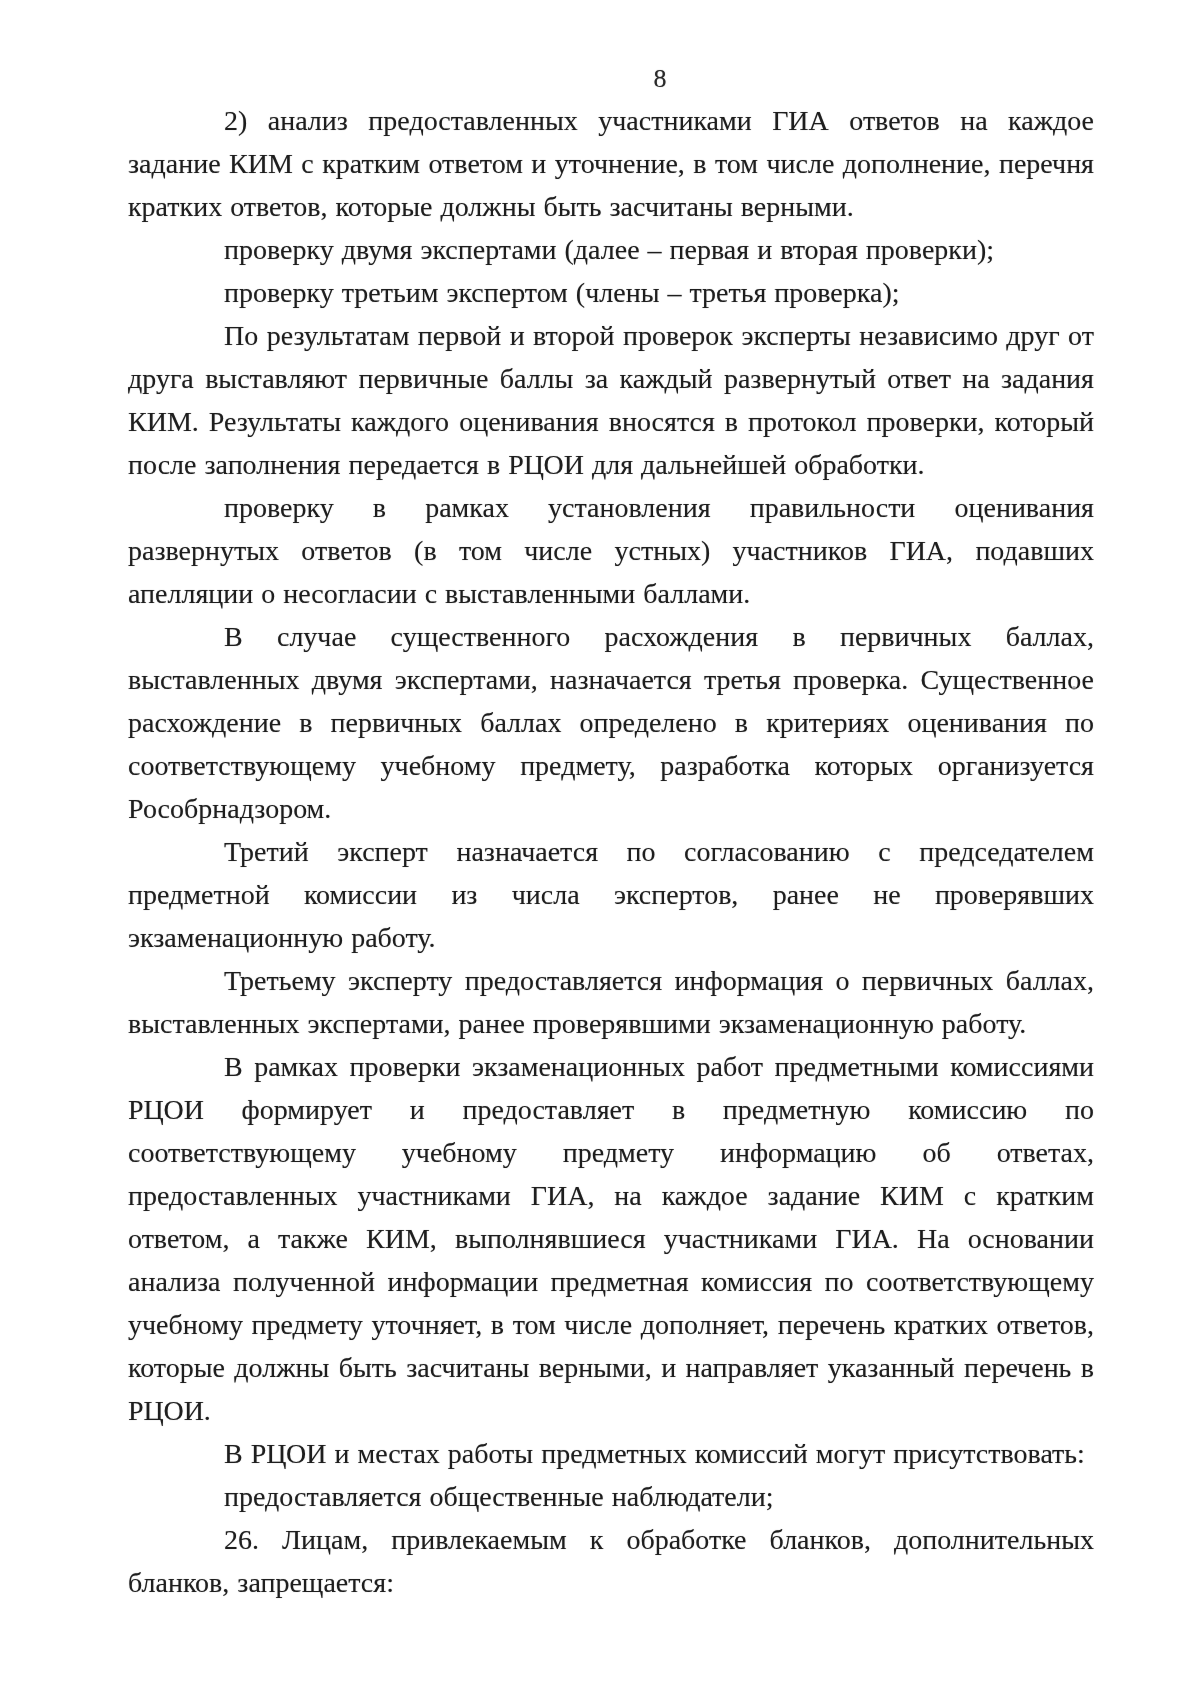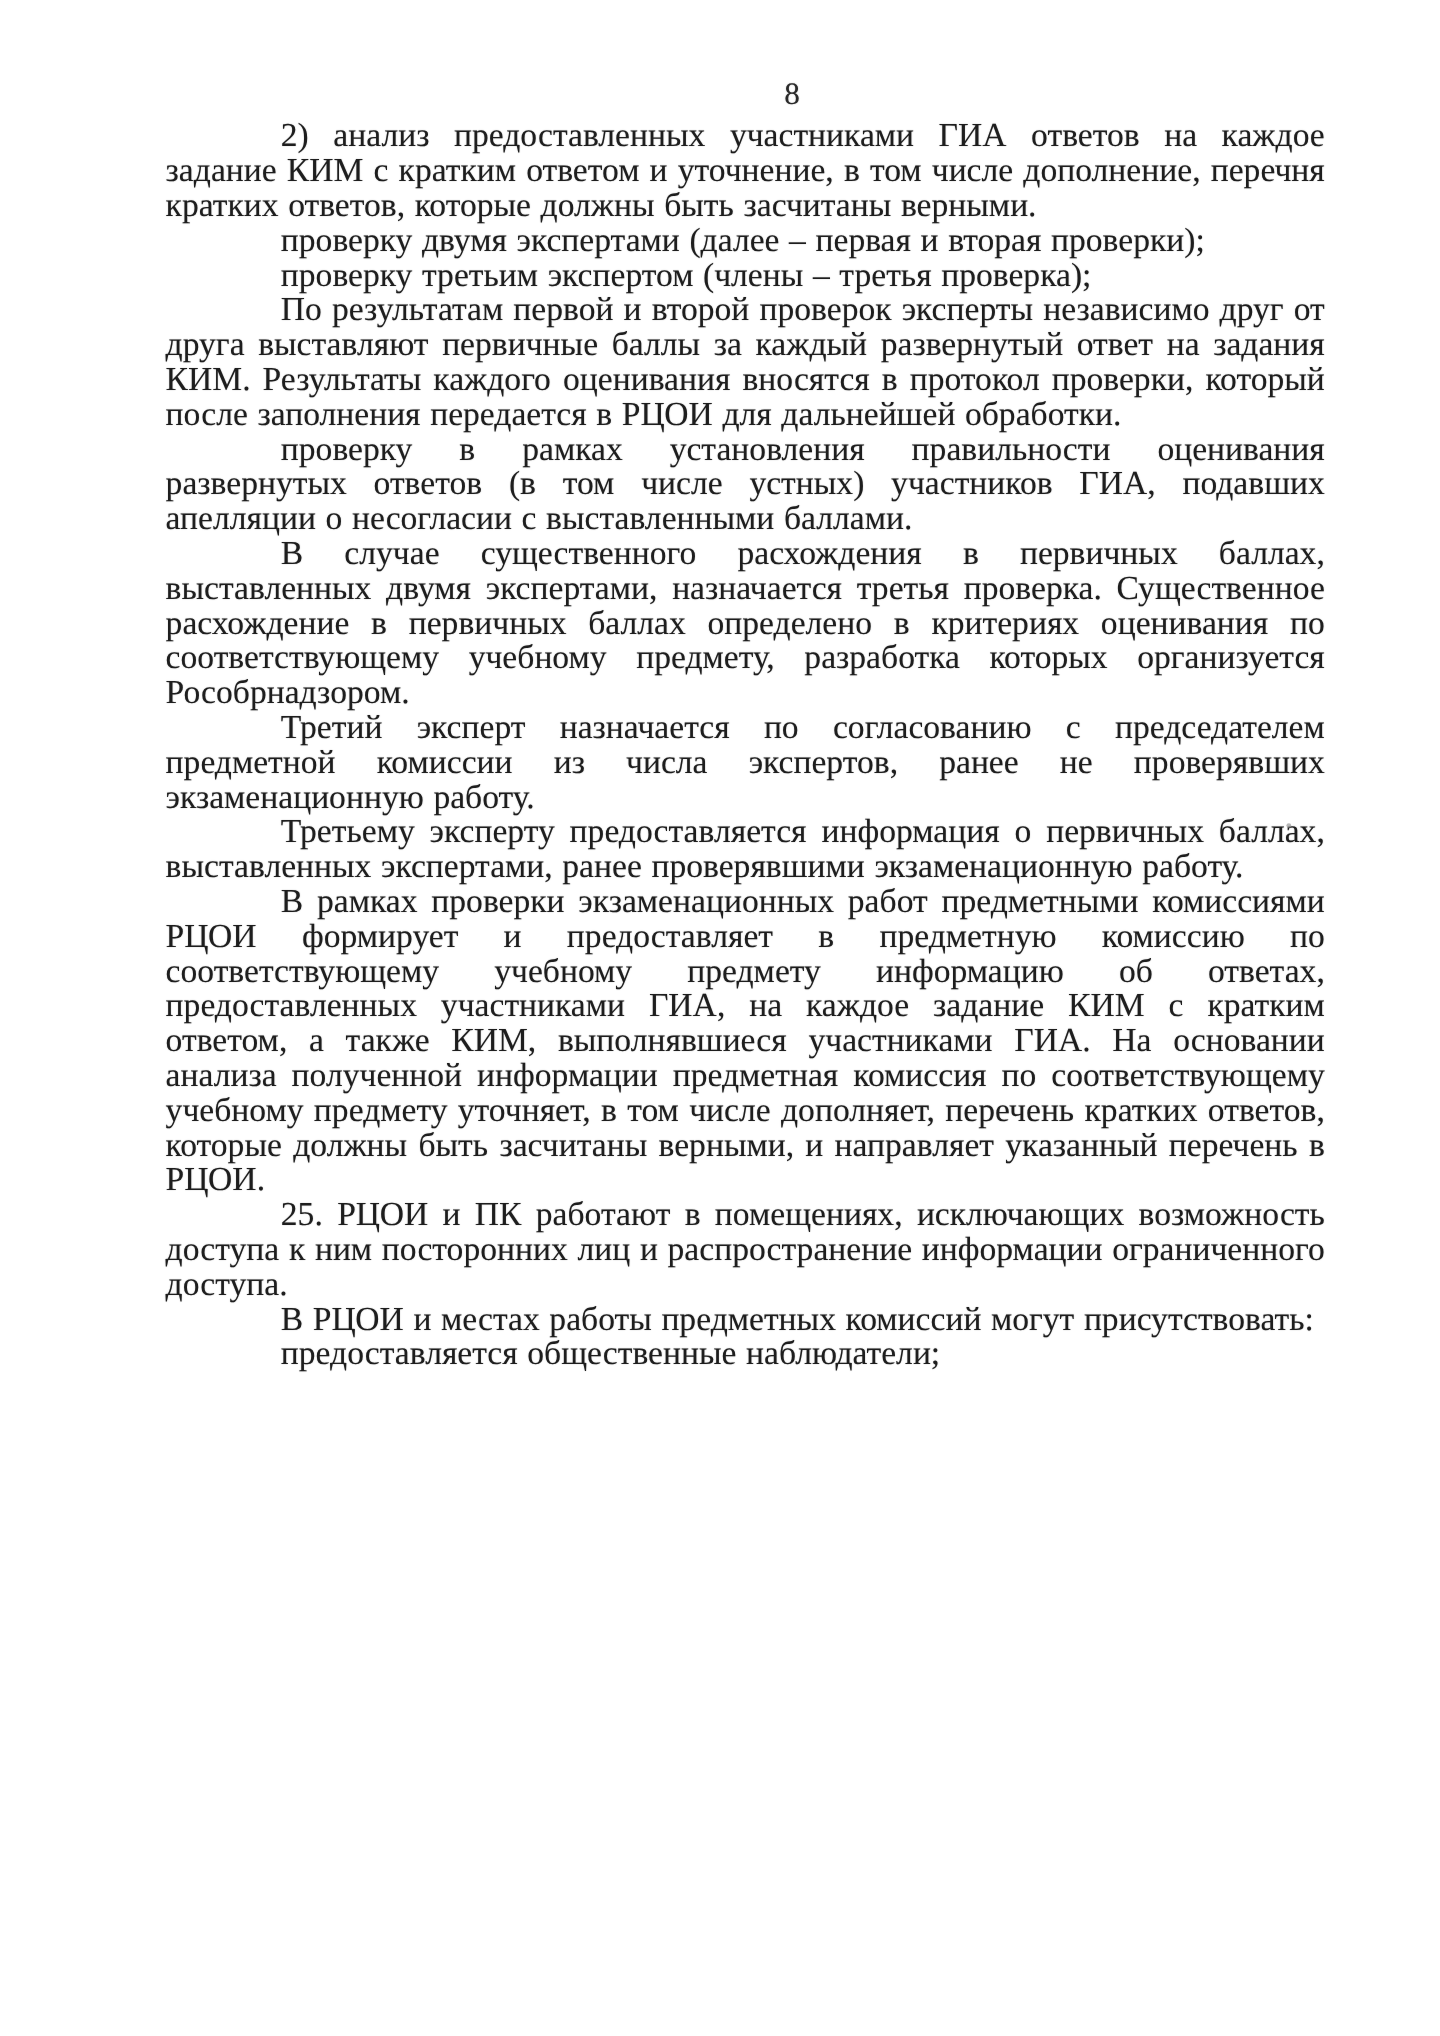--- a/index.html
+++ b/index.html
@@ -21,25 +21,25 @@
     top: 64px;
     left: 640px;
     width: 40px;
     text-align: center;
     font-size: 26px;
     color: #2a2a2a;
     text-shadow: 0 0 1px rgba(30,30,30,0.45);
   }
   .body-text {
     position: absolute;
-    left: 138px;
+    left: 128px;
     top: 99px;
     width: 966px;
     font-size: 28px;
-    line-height: 29px;
+    line-height: 43px;
     text-align: justify;
     text-shadow: 0 0 1px rgba(30,30,30,0.40);
   }
   .body-text p {
     margin: 0;
     padding: 0;
     text-indent: 96px;
     word-spacing: 1px;
   }
   .scan-speck {
@@ -62,19 +62,19 @@
   <div class="body-text">
       <p>2) анализ предоставленных участниками ГИА ответов на каждое задание КИМ с кратким ответом и уточнение, в том числе дополнение, перечня кратких ответов, которые должны быть засчитаны верными.</p>
       <p>проверку двумя экспертами (далее – первая и вторая проверки);</p>
       <p>проверку третьим экспертом (члены – третья проверка);</p>
       <p>По результатам первой и второй проверок эксперты независимо друг от друга выставляют первичные баллы за каждый развернутый ответ на задания КИМ. Результаты каждого оценивания вносятся в протокол проверки, который после заполнения передается в РЦОИ для дальнейшей обработки.</p>
       <p>проверку в рамках установления правильности оценивания развернутых ответов (в том числе устных) участников ГИА, подавших апелляции о несогласии с выставленными баллами.</p>
       <p>В случае существенного расхождения в первичных баллах, выставленных двумя экспертами, назначается третья проверка. Существенное расхождение в первичных баллах определено в критериях оценивания по соответствующему учебному предмету, разработка которых организуется Рособрнадзором.</p>
       <p>Третий эксперт назначается по согласованию с председателем предметной комиссии из числа экспертов, ранее не проверявших экзаменационную работу.</p>
       <p>Третьему эксперту предоставляется информация о первичных баллах, выставленных экспертами, ранее проверявшими экзаменационную работу.</p>
       <p>В рамках проверки экзаменационных работ предметными комиссиями РЦОИ формирует и предоставляет в предметную комиссию по соответствующему учебному предмету информацию об ответах, предоставленных участниками ГИА, на каждое задание КИМ с кратким ответом, а также КИМ, выполнявшиеся участниками ГИА. На основании анализа полученной информации предметная комиссия по соответствующему учебному предмету уточняет, в том числе дополняет, перечень кратких ответов, которые должны быть засчитаны верными, и направляет указанный перечень в РЦОИ.</p>
-      <p>25. РЦОИ и ПК работают в помещениях, исключающих возможность доступа к ним посторонних лиц и распространение информации ограниченного доступа.</p>
       <p>В РЦОИ и местах работы предметных комиссий могут присутствовать:</p>
       <p>предоставляется общественные наблюдатели;</p>
+      <p>26. Лицам, привлекаемым к обработке бланков, дополнительных бланков, запрещается:</p>
     </div>
 
   <div class="scan-speck"></div>
 </div>
 
 </body></html>

